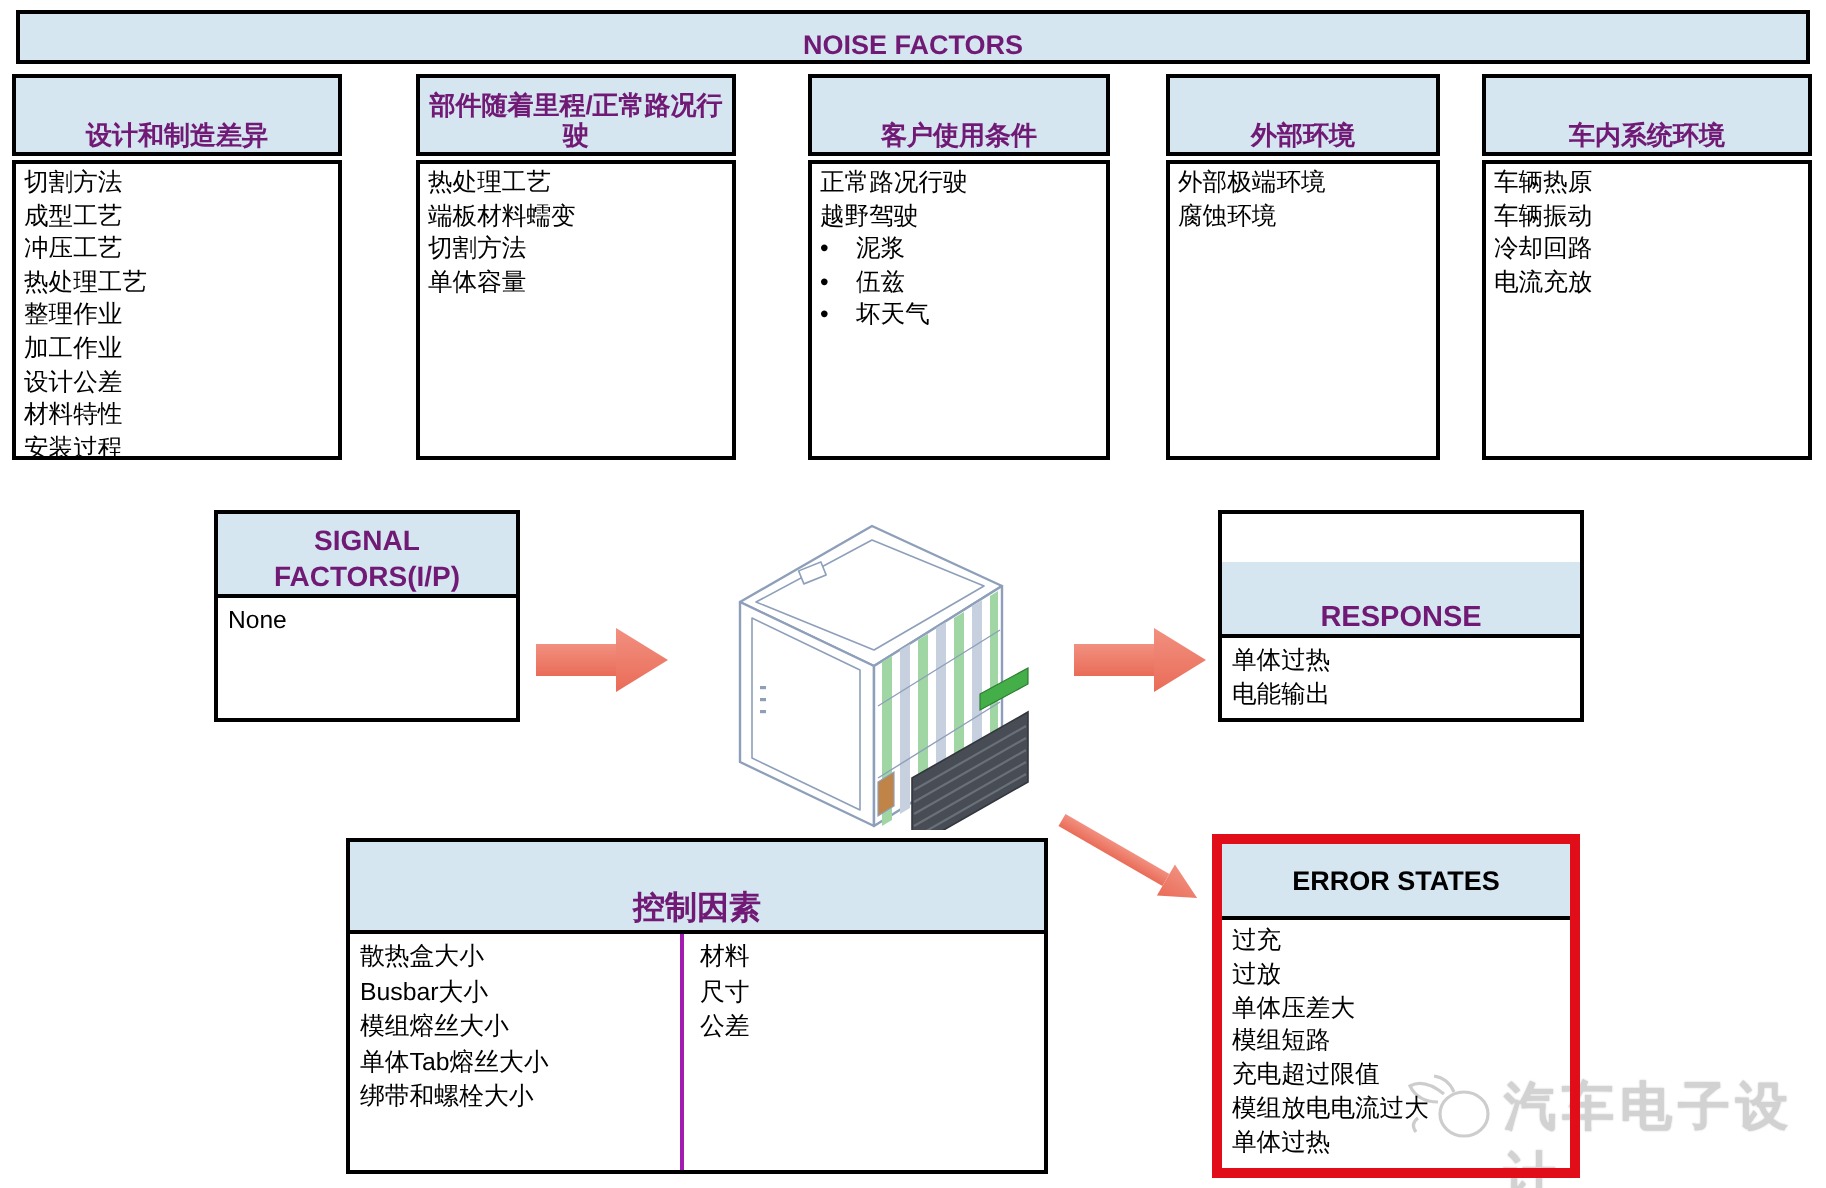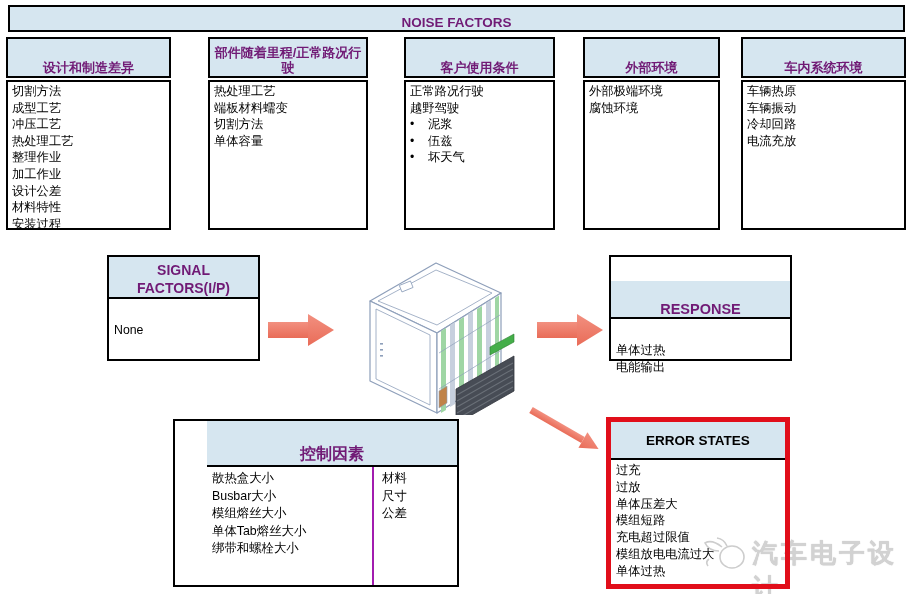--- a/index.html
+++ b/index.html
@@ -22,25 +22,25 @@
   .c2 { left:208px; width:160px; }
   .c3 { left:404px; width:151px; }
   .c4 { left:583px; width:137px; }
   .c5 { left:741px; width:165px; }
 
   
   .sigbox { left:107px; top:255px; width:153px; height:106px; }
   .sighdr { height:42px; border-bottom:2px solid #000; font-size:14px; line-height:1.25; }
   .resbox { left:609px; top:255px; width:183px; height:106px; }
   .reshdr { height:38px; border-bottom:2px solid #000; font-size:14.5px;margin-top:24px; }
-  .bodytxt { padding:3px 5px; font-size:12.3px;margin-top:20px; }
+  .bodytxt { padding:3px 5px; font-size:12.3px; }
   .bodytxt .li { line-height:17px; }
 
   
-  .ctlbox { left:173px; top:419px; width:286px; height:168px;padding-left:32px; }
+  .ctlbox { left:173px; top:419px; width:351px; height:168px; }
   .ctlhdr { height:46px; border-bottom:2px solid #000; font-size:16px; }
   .ctlbody { display:flex; height:118px; }
   .ctlleft  { width:167px; border-right:2px solid #a21caf; padding:3px 5px; font-size:12.4px; }
   .ctlright { flex:1; padding:3px 8px; font-size:12.4px; }
   .ctlbody .li { line-height:17.6px; white-space:pre; }
 
   
   .errbox { position:absolute; left:606px; top:417px; width:184px; height:172px;
             border:5px solid #E10E1A; background:transparent; z-index:2; }
   .errhdr { height:38px; border-bottom:2px solid #000; font-size:13.5px; background:#D6E6F0;

